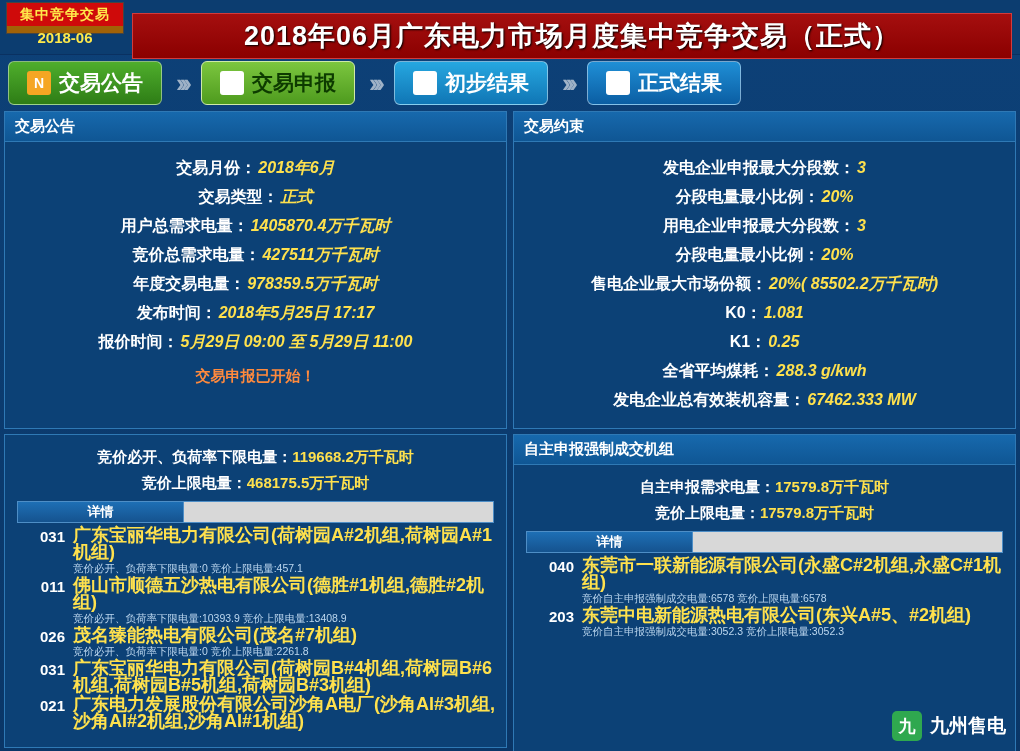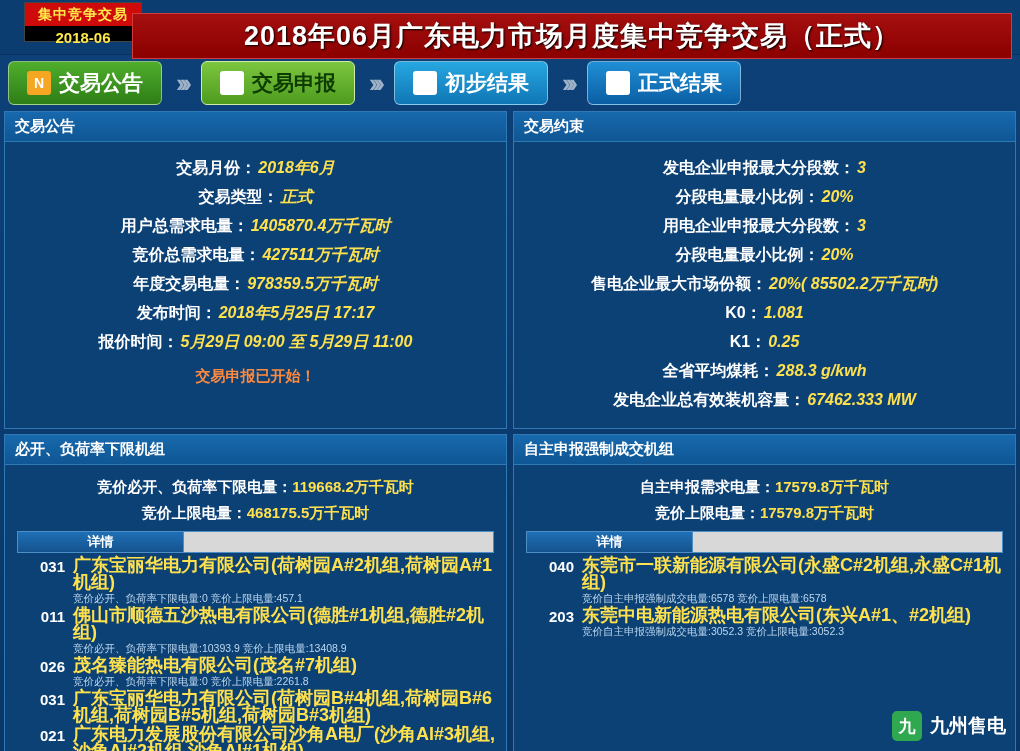--- a/index.html
+++ b/index.html
@@ -17,23 +17,23 @@
   }
 
   
   .topbar {
     height: 55px;
     background: #0c3d70;
     position: relative;
     border-bottom: 1px solid #0a3161;
   }
   .badge {
-    position: absolute; left: 24px; top: 2px;
-    width: 118px; height: 40px;
-    background: #000000; border: 1px solid #444;
+    position: absolute; left: 6px; top: 2px;
+    width: 118px; height: 32px;
+    background: #a16207; border: 1px solid #444;
     text-align: center;
   }
   .badge .b1 {
     display: block; background: #cf0a0a; color: #ffe94a;
     font-size: 14px; font-weight: bold; line-height: 23px;
     letter-spacing: 1px;
   }
   .badge .b2 {
     display: block; color: #ffe94a; font-size: 15px; font-weight: bold;
     line-height: 24px;
@@ -230,21 +230,20 @@
           <div class="kv">
             <span class="k">报价时间</span>
             <span class="sep">：</span>
             <span class="v">5月29日 09:00 至 5月29日 11:00</span>
           </div>
           <div class="note">交易申报已开始！</div>
         </div>
       </div>
 
       <div class="panel">
-        <div class="panel-head">必开、负荷率下限机组</div>
         <div class="panel-body" style="padding-top:6px;">
           <div class="sub">
             <span class="k">竞价必开、负荷率下限电量：</span><span class="v">119668.2万千瓦时</span>
           </div>
           <div class="sub">
             <span class="k">竞价上限电量：</span><span class="v">468175.5万千瓦时</span>
           </div>
 
           <div class="tabbar">
             <div class="tab">详情</div>
@@ -365,21 +364,21 @@
             <div class="row cut-top">
               <div class="num">040</div>
               <div class="body">
                 <div class="name">东莞市一联新能源有限公司(永盛C#2机组,永盛C#1机组)</div>
                 <div class="meta">竞价自主申报强制成交电量:6578 竞价上限电量:6578</div>
               </div>
             </div>
             <div class="row">
               <div class="num">203</div>
               <div class="body">
-                <div class="name">东莞中电新能源热电有限公司(东兴A#1、#2机组)</div>
+                <div class="name">东莞中电新能源热电有限公司(东兴A#5、#2机组)</div>
                 <div class="meta">竞价自主申报强制成交电量:3052.3 竞价上限电量:3052.3</div>
               </div>
             </div>
           </div>
         </div>
       </div>
 
     </div>
   </div>
 

